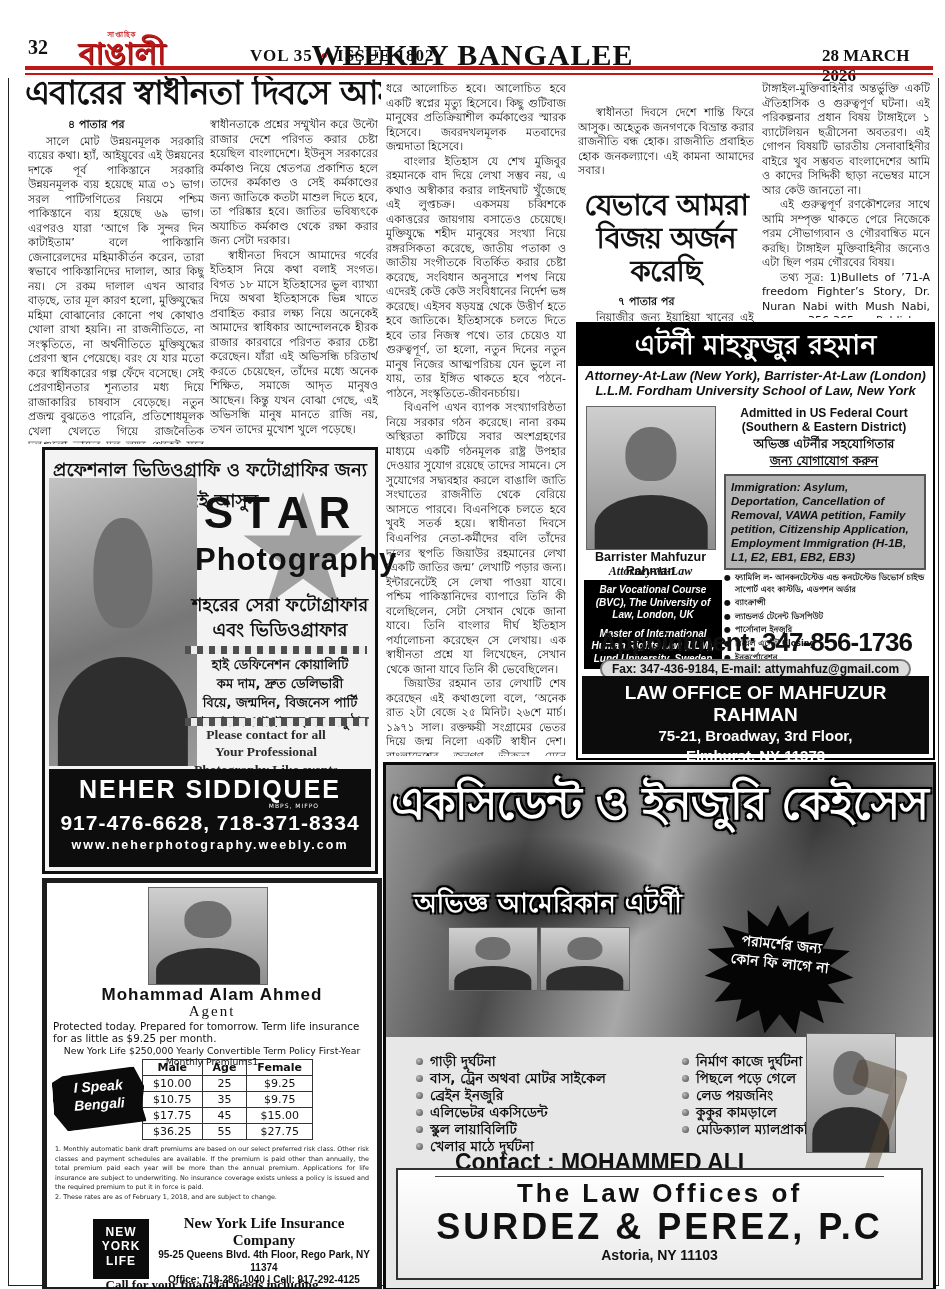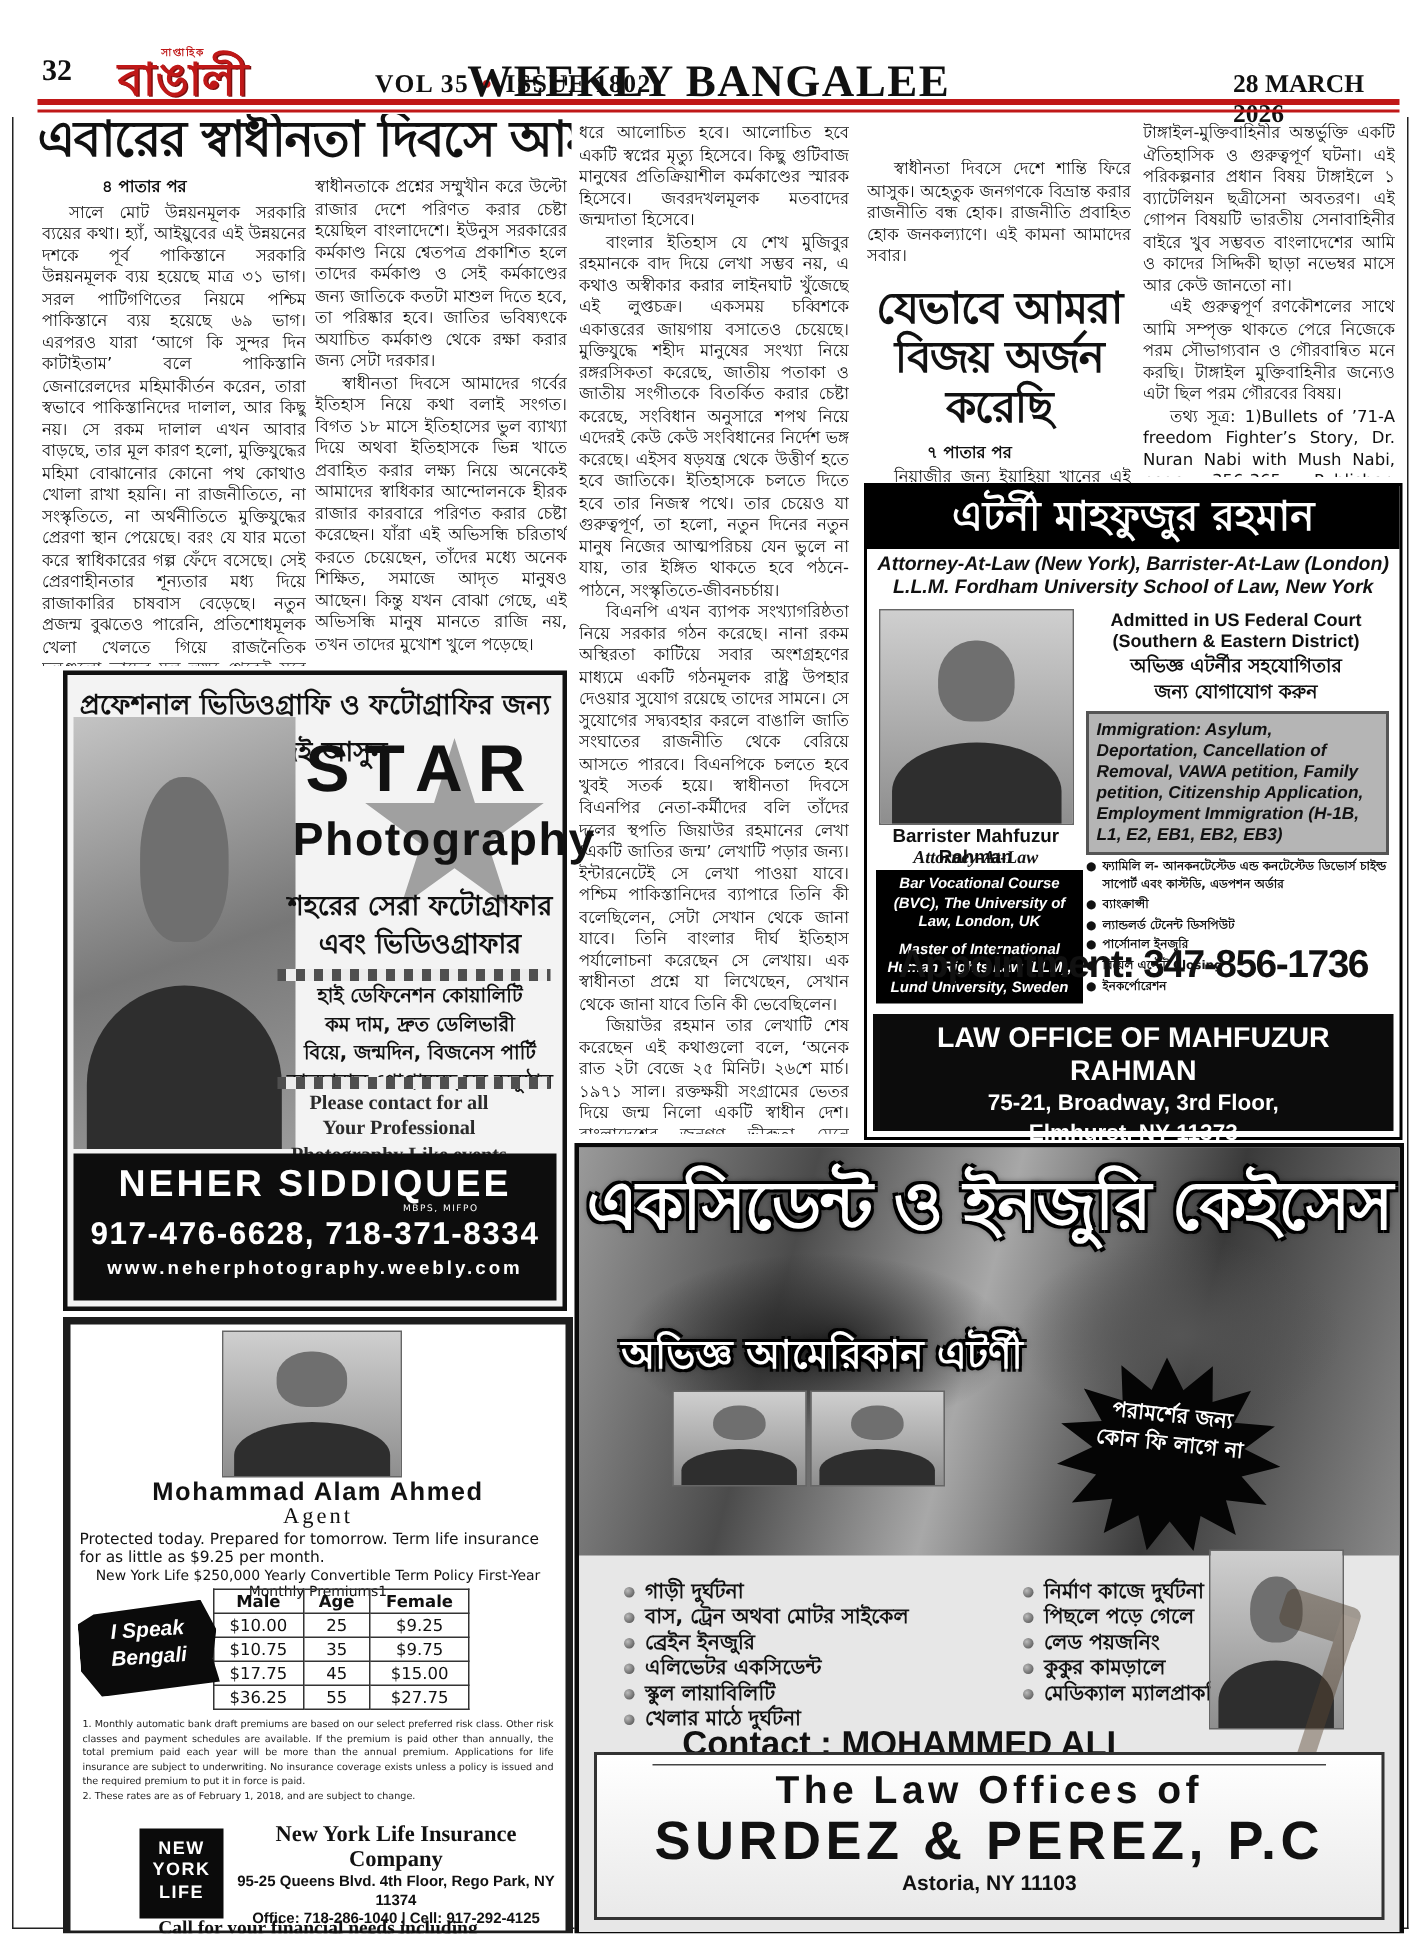--- a/index.html
+++ b/index.html
@@ -41,21 +41,21 @@
   .att-sub{left:0;right:0;top:44px;text-align:center;font:bold italic 13px "Liberation Sans",sans-serif;line-height:1.18;}
   .att-photo{left:8px;top:82px;width:128px;height:142px;}
   .att-cap1{left:0px;top:226px;width:145px;text-align:center;font:bold 12.5px "Liberation Sans",sans-serif;}
   .att-cap2{left:0px;top:240px;width:145px;text-align:center;font:bold italic 12px "Liberation Serif",serif;}
   .att-cred{left:6px;top:256px;width:134px;background:#000;color:#fff;text-align:center;
             font:bold italic 10px "Liberation Sans",sans-serif;padding:4px 2px;line-height:1.25;}
   .att-cred .gap{display:block;height:6px;}
   .att-admit{left:146px;top:82px;width:200px;text-align:center;font-weight:bold;font-size:12px;line-height:1.2;
              font-family:"Liberation Sans",sans-serif;}
   .att-contactbn{left:146px;top:112px;width:200px;text-align:center;font-weight:bold;font-size:12.5px;line-height:1.35;}
-  .att-contactbn .u{}
+  .att-contactbn .u{text-decoration:underline;}
   .att-imm{left:146px;top:150px;width:188px;background:#b5b5b5;border:2px solid #555;
            font:bold italic 11.5px "Liberation Sans",sans-serif;padding:4px 5px;line-height:1.22;}
   .att-bullets{left:146px;top:248px;width:202px;margin:0;padding:0;list-style:none;}
   .att-bullets li{position:relative;padding-left:11px;font-size:8px;font-weight:bold;line-height:1.45;margin-bottom:2px;}
   .att-bullets li::before{content:"●";position:absolute;left:0;top:0;font-size:8px;}
   .att-appt{left:0;right:0;top:303px;text-align:center;font:bold 26px "Liberation Sans",sans-serif;letter-spacing:-1px;}
   .att-fax{left:0;right:0;top:334px;text-align:center;}
   .att-fax span{display:inline-block;border:2px solid #777;border-radius:14px;background:#ddd;
                 padding:1px 10px;font:bold 12px "Liberation Sans",sans-serif;}
   .att-foot{left:4px;right:4px;bottom:4px;height:72px;background:#0c0c0c;color:#fff;text-align:center;padding-top:6px;}
@@ -225,20 +225,23 @@
     <div class="abs att-imm">Immigration: Asylum, Deportation, Cancellation of Removal, VAWA petition, Family petition, Citizenship Application, Employment Immigration (H-1B, L1, E2, EB1, EB2, EB3)</div>
     <ul class="abs att-bullets bn">
       <li>ফ্যামিলি ল- আনকনটেস্টেড এন্ড কনটেস্টেড ডিভোর্স চাইল্ড সাপোর্ট এবং কাস্টডি, এডপশন অর্ডার</li>
       <li>ব্যাংক্রাপ্সী</li>
       <li>ল্যান্ডলর্ড টেনেন্ট ডিসপিউট</li>
       <li>পার্সোনাল ইনজুরি</li>
       <li>রিয়েল এস্টেট Closing</li>
       <li>ইনকর্পোরেশন</li>
     </ul>
     <div class="abs att-appt">Appointment: 347-856-1736</div>
+    <div class="abs att-fax">
+      <span>Fax: 347-436-9184, E-mail: attymahfuz@gmail.com</span>
+    </div>
     <div class="abs att-foot">
       <div class="l1">LAW OFFICE OF MAHFUZUR RAHMAN</div>
       <div class="l2">75-21, Broadway, 3rd Floor,</div>
       <div class="l3">Elmhurst, NY-11373</div>
     </div>
   </div>
 
   <div class="abs star-ad">
     <div class="abs star-tag bn">প্রফেশনাল ভিডিওগ্রাফি ও ফটোগ্রাফির জন্য আজই আসুন</div>
     <div class="portrait star-photo"></div>

